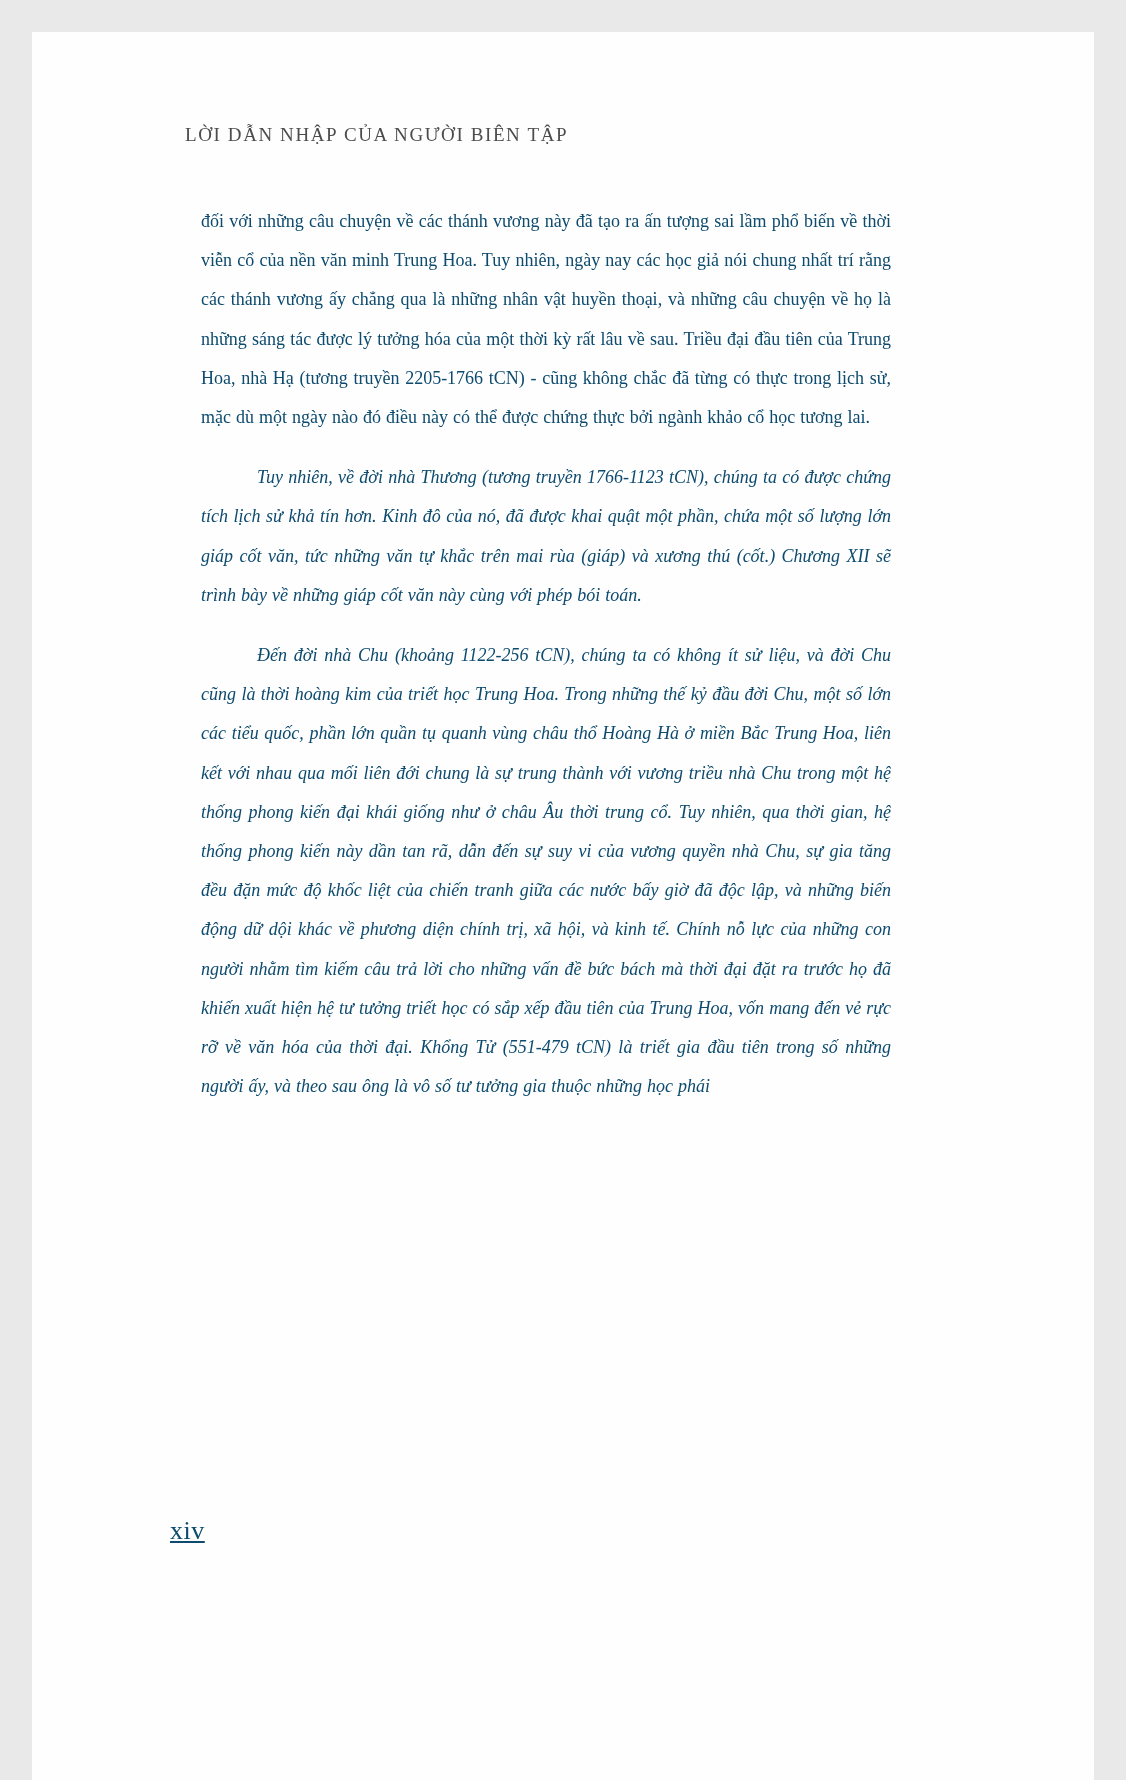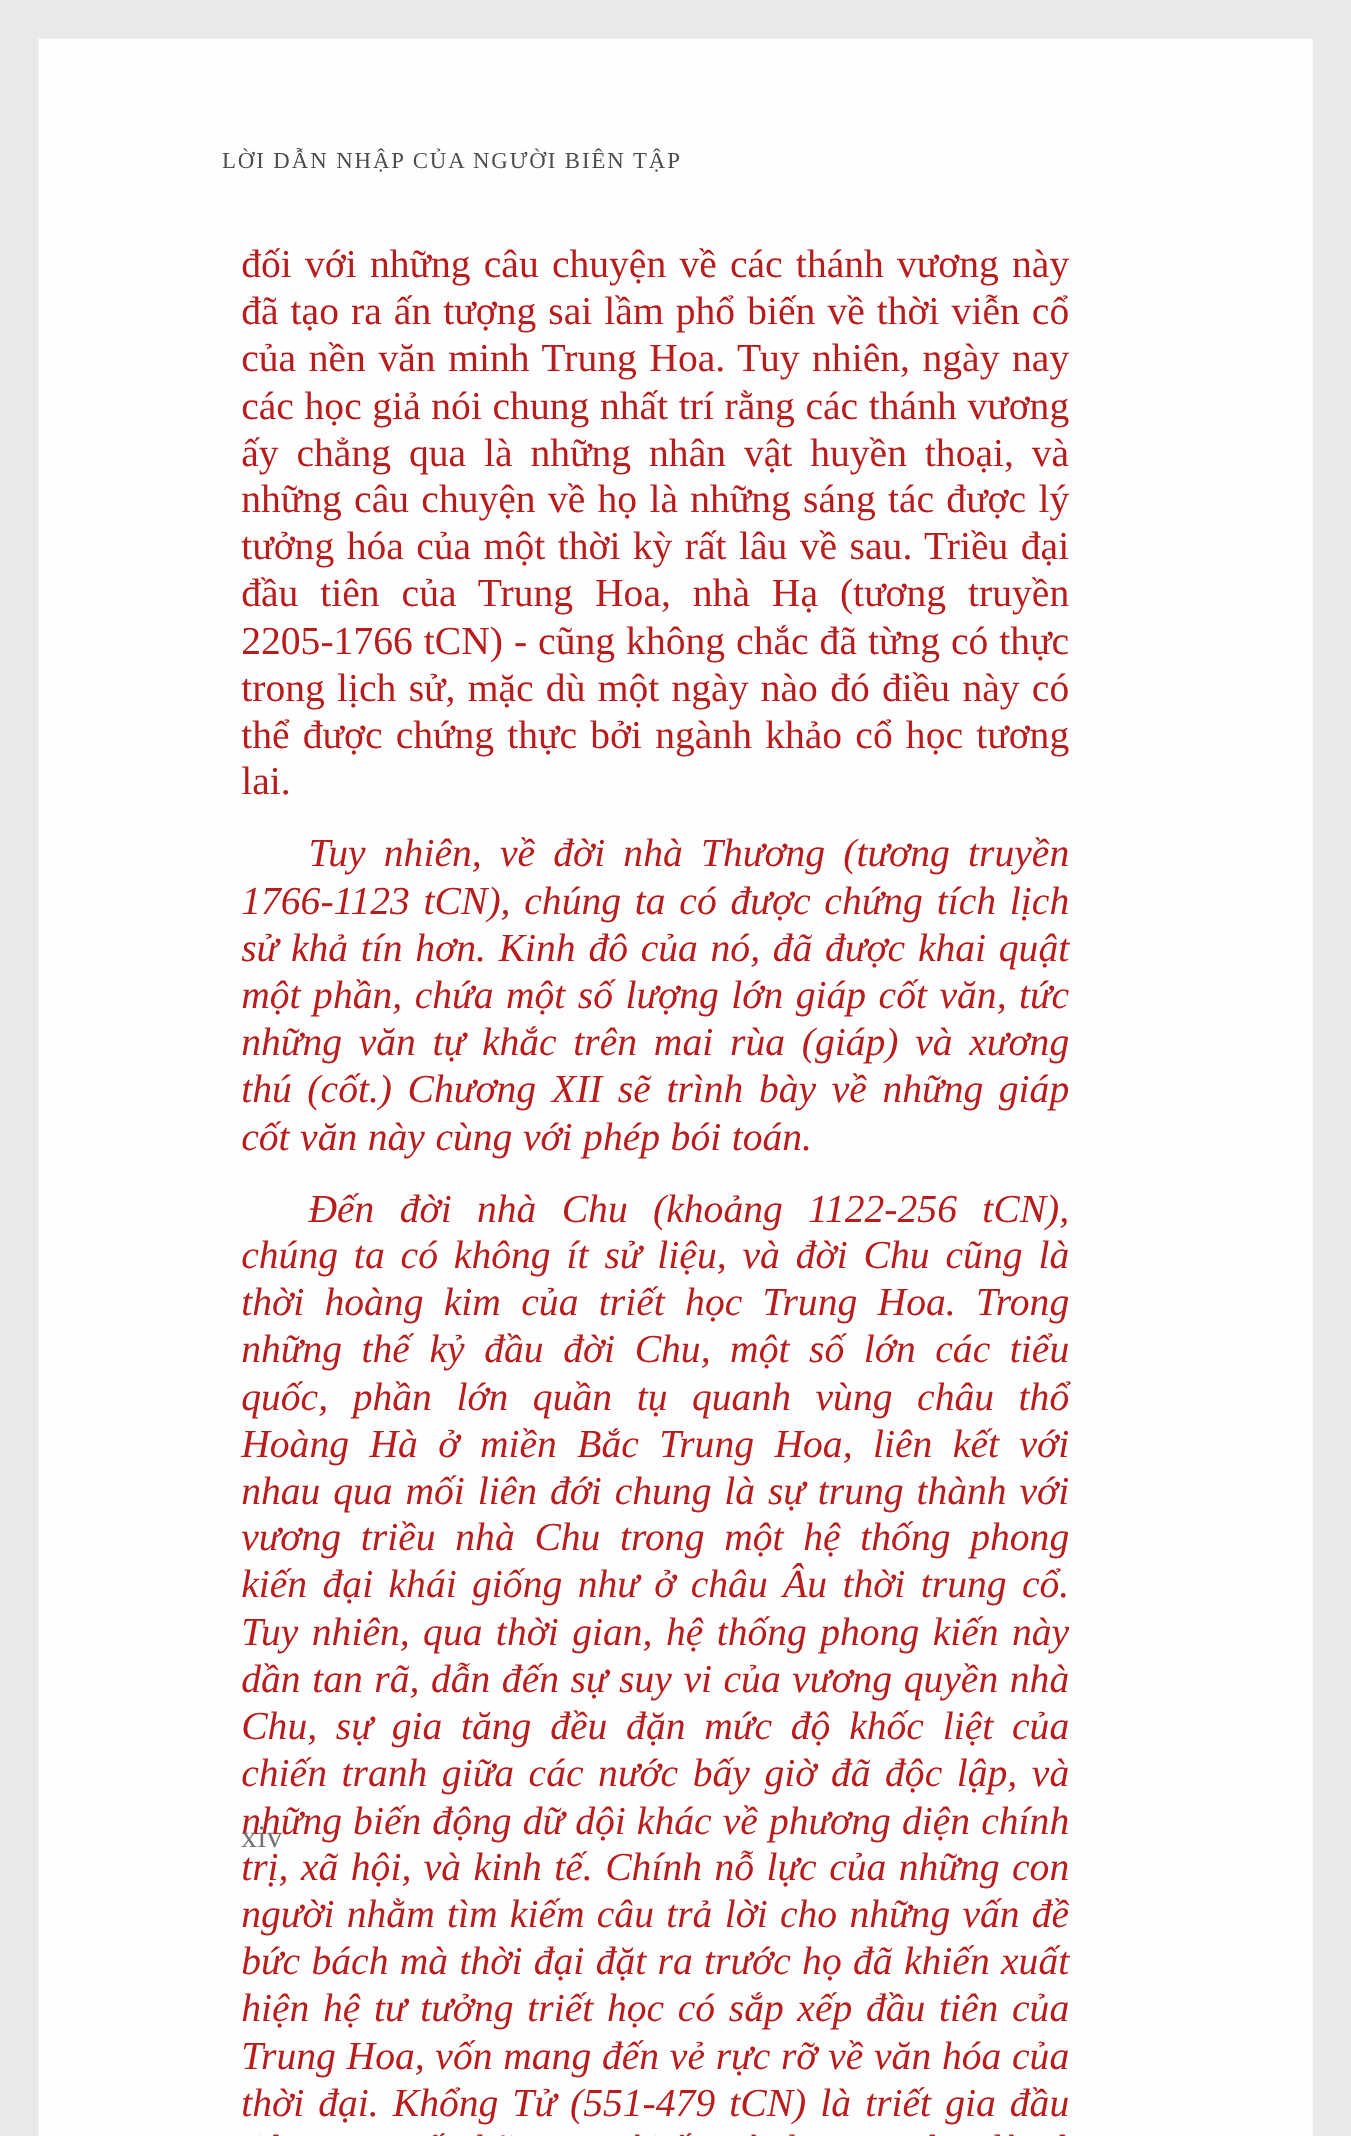--- a/index.html
+++ b/index.html
@@ -32,41 +32,42 @@
   }
 
   .text-block {
     position: absolute;
     top: 138px;
     left: 137px;
     width: 722px;
   }
 
   .text-block p {
-    font-size: 33px;
+    font-size: 18px;
     line-height: 39.2px;
     text-align: justify;
     text-justify: inter-word;
-    color: #b91c1c;
+    color: #0c4a6e;
     word-spacing: 0.5px;
   }
 
   .text-block p + p {
     margin-top: 21px;
     text-indent: 56px;
     font-style: italic;
   }
 
   .folio {
     position: absolute;
     top: 1468px;
-    left: 153px;
+    left: 122px;
     font-size: 26px;
-    color: #737373;
+    color: #0c4a6e;
     letter-spacing: 0.5px;
+    text-decoration: underline;
   }
 </style>
 </head>
 <body>
 
 <div class="book-page">
 
   <div class="running-header">LỜI DẪN NHẬP CỦA NGƯỜI BIÊN TẬP</div>
 
   <div class="text-block">

